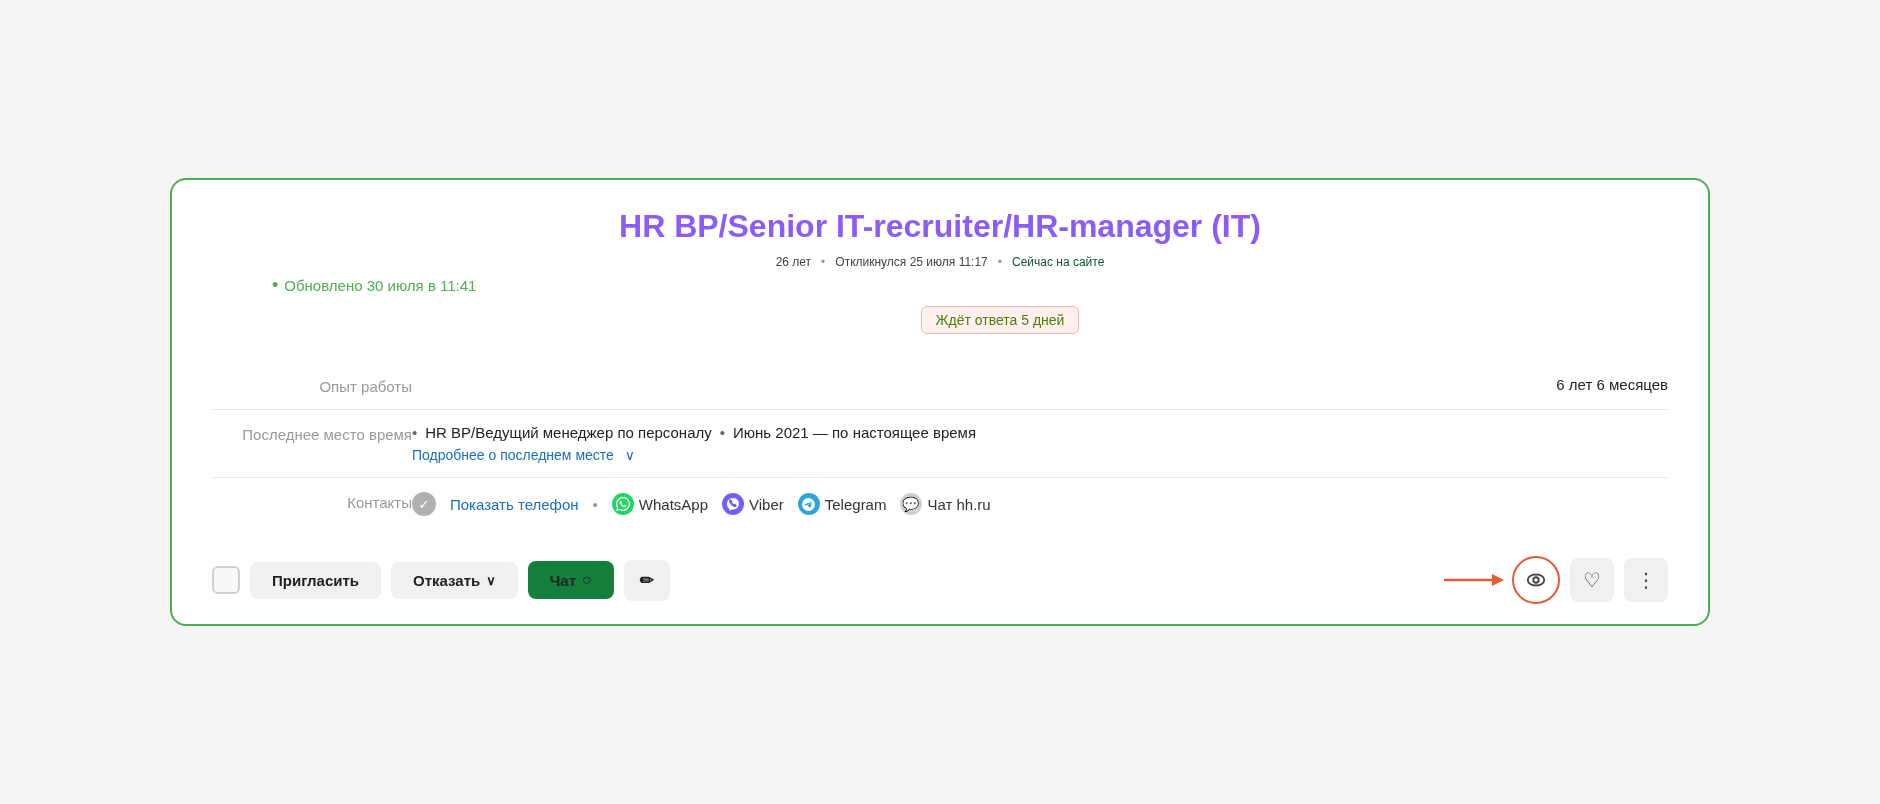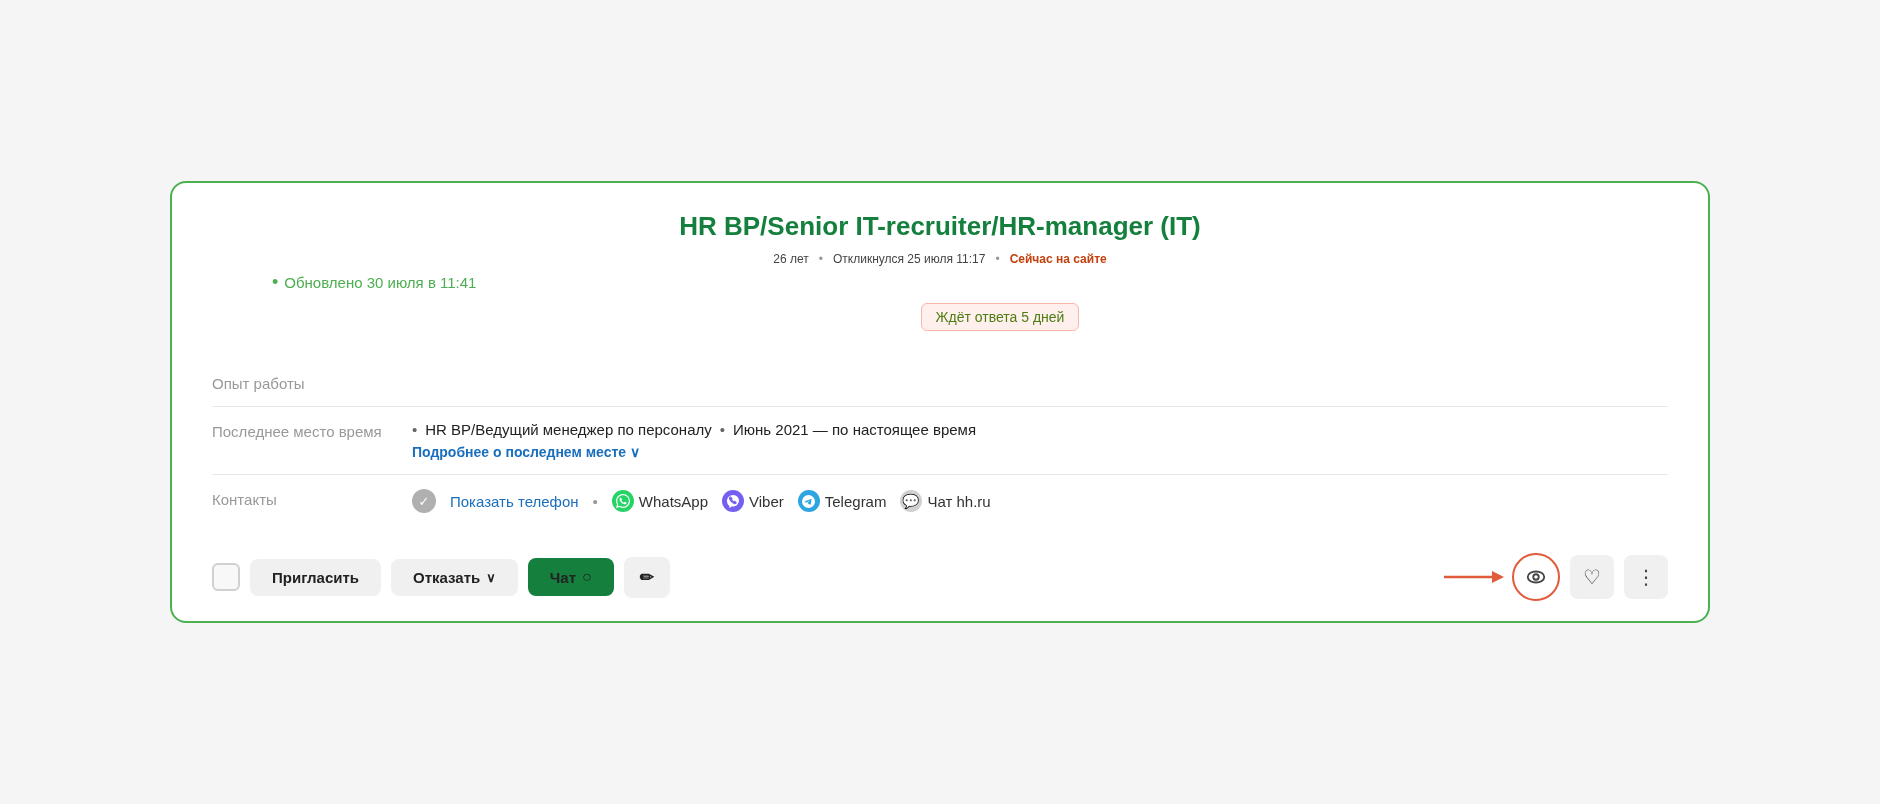--- a/index.html
+++ b/index.html
@@ -18,36 +18,36 @@
       border-radius: 16px;
       width: 1540px;
       max-width: 100%;
       padding: 28px 40px 20px 40px;
     }
     .header {
       text-align: center;
       margin-bottom: 6px;
     }
     .job-title {
-      font-size: 26px;
+      font-size: 32px;
       font-weight: bold;
-      color: #15803d;
+      color: #8b5cf6;
       margin-bottom: 10px;
     }
     .meta-row {
       display: flex;
       align-items: center;
       justify-content: center;
       gap: 10px;
       font-size: 12px;
       color: #444;
       margin-bottom: 6px;
     }
     .meta-dot { color: #999; }
-    .online-now { color: #c2410c; font-weight: 700; }
+    .online-now { color: #14532d; font-weight: 400; }
     .updated-row {
       display: flex;
       align-items: center;
       gap: 6px;
       margin-left: 60px;
       margin-bottom: 10px;
       font-size: 15px;
     }
     .updated-dot { color: #4caf50; font-size: 18px; }
     .updated-text { color: #4caf50; }
@@ -61,20 +61,21 @@
       font-size: 14px;
       margin-left: 60px;
       margin-bottom: 18px;
     }
     .info-row {
       display: flex;
       align-items: flex-start;
       padding: 14px 0;
       border-bottom: 1px solid #e8e8e8;
       font-size: 15px;
+      text-align: right;
     }
     .info-label {
       color: #999;
       width: 200px;
       min-width: 200px;
       padding-top: 2px;
     }
     .info-value {
       color: #222;
       flex: 1;
@@ -89,22 +90,21 @@
     }
     .last-job-main .bullet { color: #666; }
     .last-job-period { color: #222; }
     .more-link {
       color: #1a6fbd;
       font-size: 14px;
       cursor: pointer;
       margin-top: 6px;
       display: flex;
       align-items: center;
-      gap: 4px;
-      font-weight: bold;
+      gap: 11px;
     }
     .contacts-row {
       display: flex;
       align-items: center;
       gap: 14px;
       flex-wrap: wrap;
     }
     .verified-icon {
       width: 24px;
       height: 24px;
@@ -262,20 +262,21 @@
       <span class="updated-dot">•</span>
       <span class="updated-text">Обновлено 30 июля в 11:41</span>
     </div>
     <div style="margin-left:60px; margin-bottom: 10px;">
       <span class="waiting-badge">Ждёт ответа 5 дней</span>
     </div>
   </div>
 
   <div class="info-row">
     <div class="info-label">Опыт работы</div>
+    <div class="info-value">6 лет 6 месяцев</div>
   </div>
 
   <div class="info-row">
     <div class="info-label">Последнее место время</div>
     <div class="info-value">
       <div class="last-job-main">
         <span class="bullet">•</span>
         <span>HR BP/Ведущий менеджер по персоналу</span>
         <span class="bullet">•</span>
         <span class="last-job-period">Июнь 2021 — по настоящее время</span>

